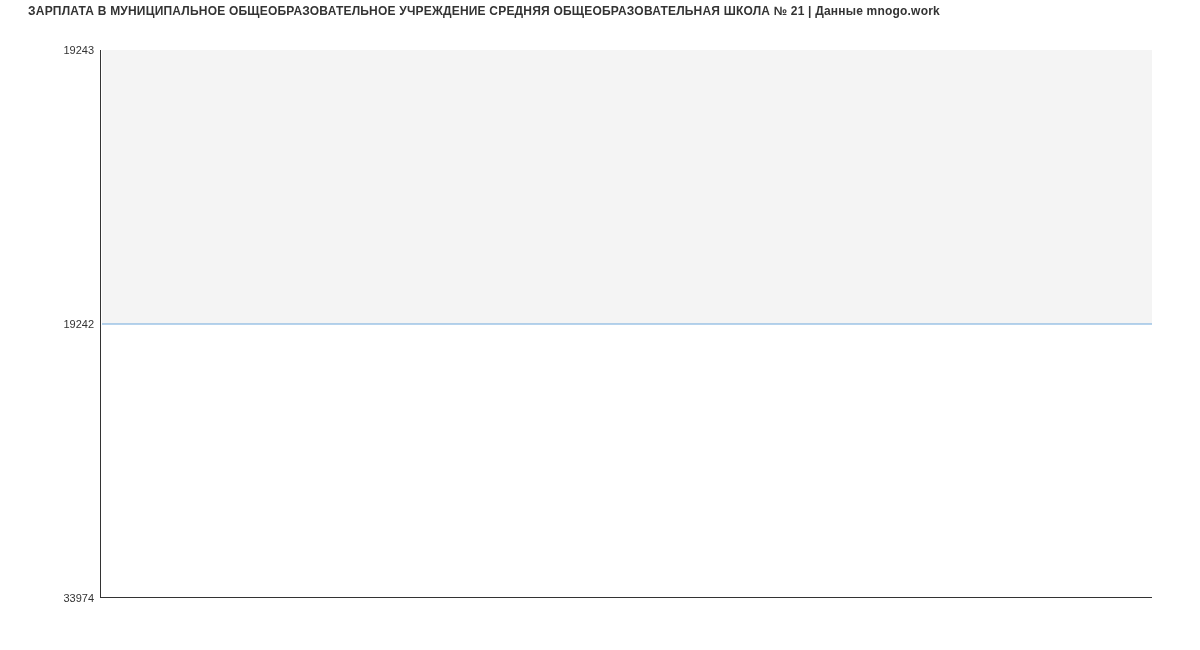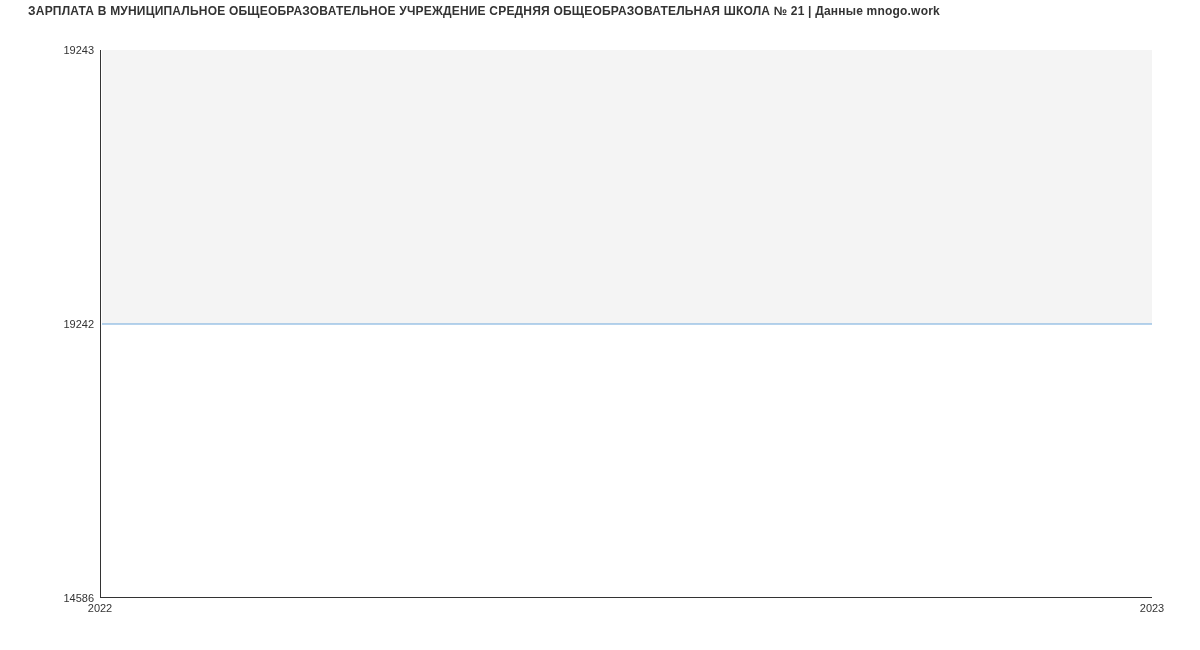--- a/index.html
+++ b/index.html
@@ -102,29 +102,25 @@
 </head>
 <body>
 
 <div class="chart-wrap">
 
   <div class="title">ЗАРПЛАТА В МУНИЦИПАЛЬНОЕ ОБЩЕОБРАЗОВАТЕЛЬНОЕ УЧРЕЖДЕНИЕ СРЕДНЯЯ ОБЩЕОБРАЗОВАТЕЛЬНАЯ ШКОЛА № 21 | Данные mnogo.work</div>
 
   <div class="y-axis-labels">
     <div class="y-tick-label" style="top:0%;">19243</div>
     <div class="y-tick-label" style="top:50%;">19242</div>
-    <div class="y-tick-label" style="top:100%;">14586</div>
+    <div class="y-tick-label" style="top:100%;">33974</div>
   </div>
 
   <div class="plot-outer">
     <div class="plot-area">
       <div class="bg-upper"></div>
       <div class="bg-lower"></div>
       <div class="series-line"></div>
     </div>
   </div>
 
-  <div class="x-axis-labels">
-    <div class="x-tick-label" style="left:0%;">2022</div>
-    <div class="x-tick-label" style="left:100%;">2023</div>
-  </div>
 
 </div>
 
 </body></html>

